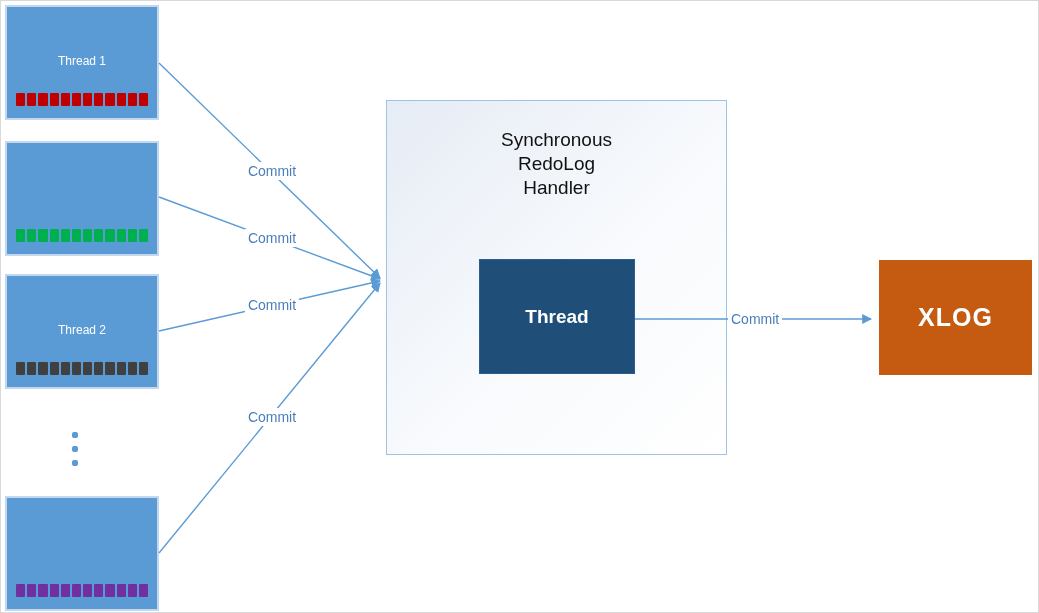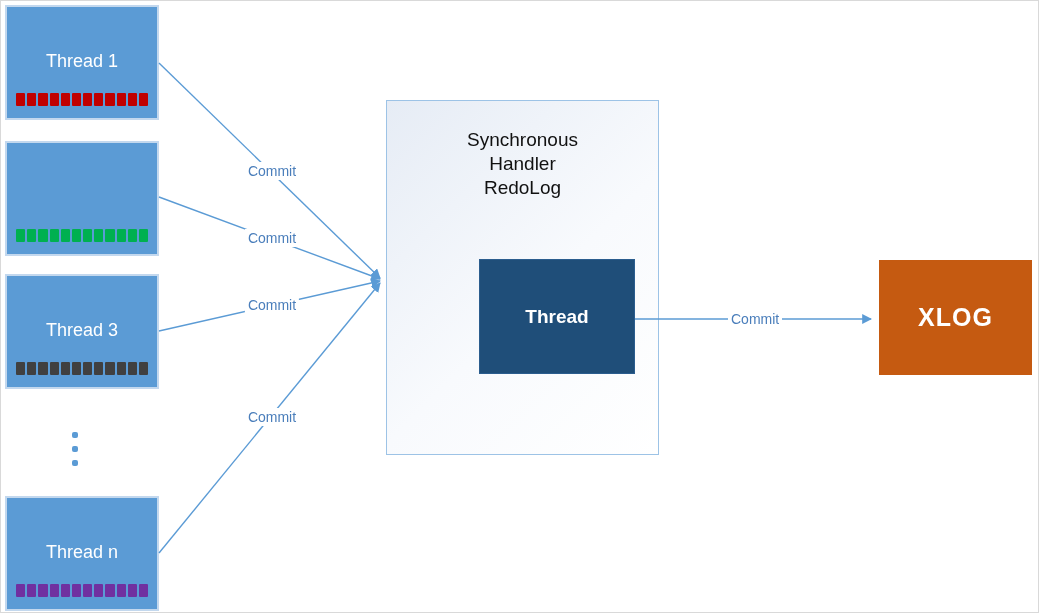--- a/index.html
+++ b/index.html
@@ -30,38 +30,38 @@
     border: 2px solid var(--thread-border);
     z-index: 1;
   }
   .thread-box .thread-label {
     position: absolute;
     top: 44px;
     left: 0;
     width: 100%;
     text-align: center;
     color: #ffffff;
-    font-size: 18px;
+    font-size: 12px;
     line-height: 20px;
   }
   .seg-bar {
     position: absolute;
     left: 9px;
     right: 9px;
     bottom: 12px;
     height: 13px;
     display: flex;
     gap: 2px;
   }
   .seg-bar span { flex: 1 1 auto; border-radius: 1px; }
   .handler-box {
     position: absolute;
     left: 385px;
     top: 99px;
-    width: 273px;
+    width: 341px;
     height: 355px;
     border: 1px solid var(--handler-border);
     background: linear-gradient(135deg, #e6ecf5 0%, #f8fafd 55%, #ffffff 100%);
     z-index: 1;
   }
   .handler-title {
     position: absolute;
     top: 27px;
     left: 0;
     width: 100%;
@@ -183,38 +183,37 @@
         <span style="background: rgb(0, 176, 80);"></span>
         <span style="background: rgb(0, 176, 80);"></span>
         <span style="background: rgb(0, 176, 80);"></span>
         <span style="background: rgb(0, 176, 80);"></span>
         <span style="background: rgb(0, 176, 80);"></span>
         <span style="background: rgb(0, 176, 80);"></span>
         <span style="background: rgb(0, 176, 80);"></span>
       </div>
   </div>
   <div class="thread-box" style="top:273px">
-    <div class="thread-label">Thread 3</div>
+    <div class="thread-label">Thread 2</div>
     <div class="seg-bar">
         <span style="background: rgb(64, 64, 64);"></span>
         <span style="background: rgb(64, 64, 64);"></span>
         <span style="background: rgb(64, 64, 64);"></span>
         <span style="background: rgb(64, 64, 64);"></span>
         <span style="background: rgb(64, 64, 64);"></span>
         <span style="background: rgb(64, 64, 64);"></span>
         <span style="background: rgb(64, 64, 64);"></span>
         <span style="background: rgb(64, 64, 64);"></span>
         <span style="background: rgb(64, 64, 64);"></span>
         <span style="background: rgb(64, 64, 64);"></span>
         <span style="background: rgb(64, 64, 64);"></span>
         <span style="background: rgb(64, 64, 64);"></span>
       </div>
   </div>
   <div class="thread-box" style="top:495px">
-    <div class="thread-label">Thread n</div>
     <div class="seg-bar">
         <span style="background: rgb(112, 48, 160);"></span>
         <span style="background: rgb(112, 48, 160);"></span>
         <span style="background: rgb(112, 48, 160);"></span>
         <span style="background: rgb(112, 48, 160);"></span>
         <span style="background: rgb(112, 48, 160);"></span>
         <span style="background: rgb(112, 48, 160);"></span>
         <span style="background: rgb(112, 48, 160);"></span>
         <span style="background: rgb(112, 48, 160);"></span>
         <span style="background: rgb(112, 48, 160);"></span>
@@ -226,22 +225,22 @@
 
   <div class="dots">
     <i></i>
       <i></i>
       <i></i>
   </div>
 
   <div class="handler-box">
     <div class="handler-title">
       <div>Synchronous</div>
+      <div>RedoLog</div>
       <div>Handler</div>
-      <div>RedoLog</div>
     </div>
   </div>
 
   <div class="logger-box">
     <span>Thread</span>
   </div>
 
   <div class="xlog-box">
     <span>XLOG</span>
   </div>

